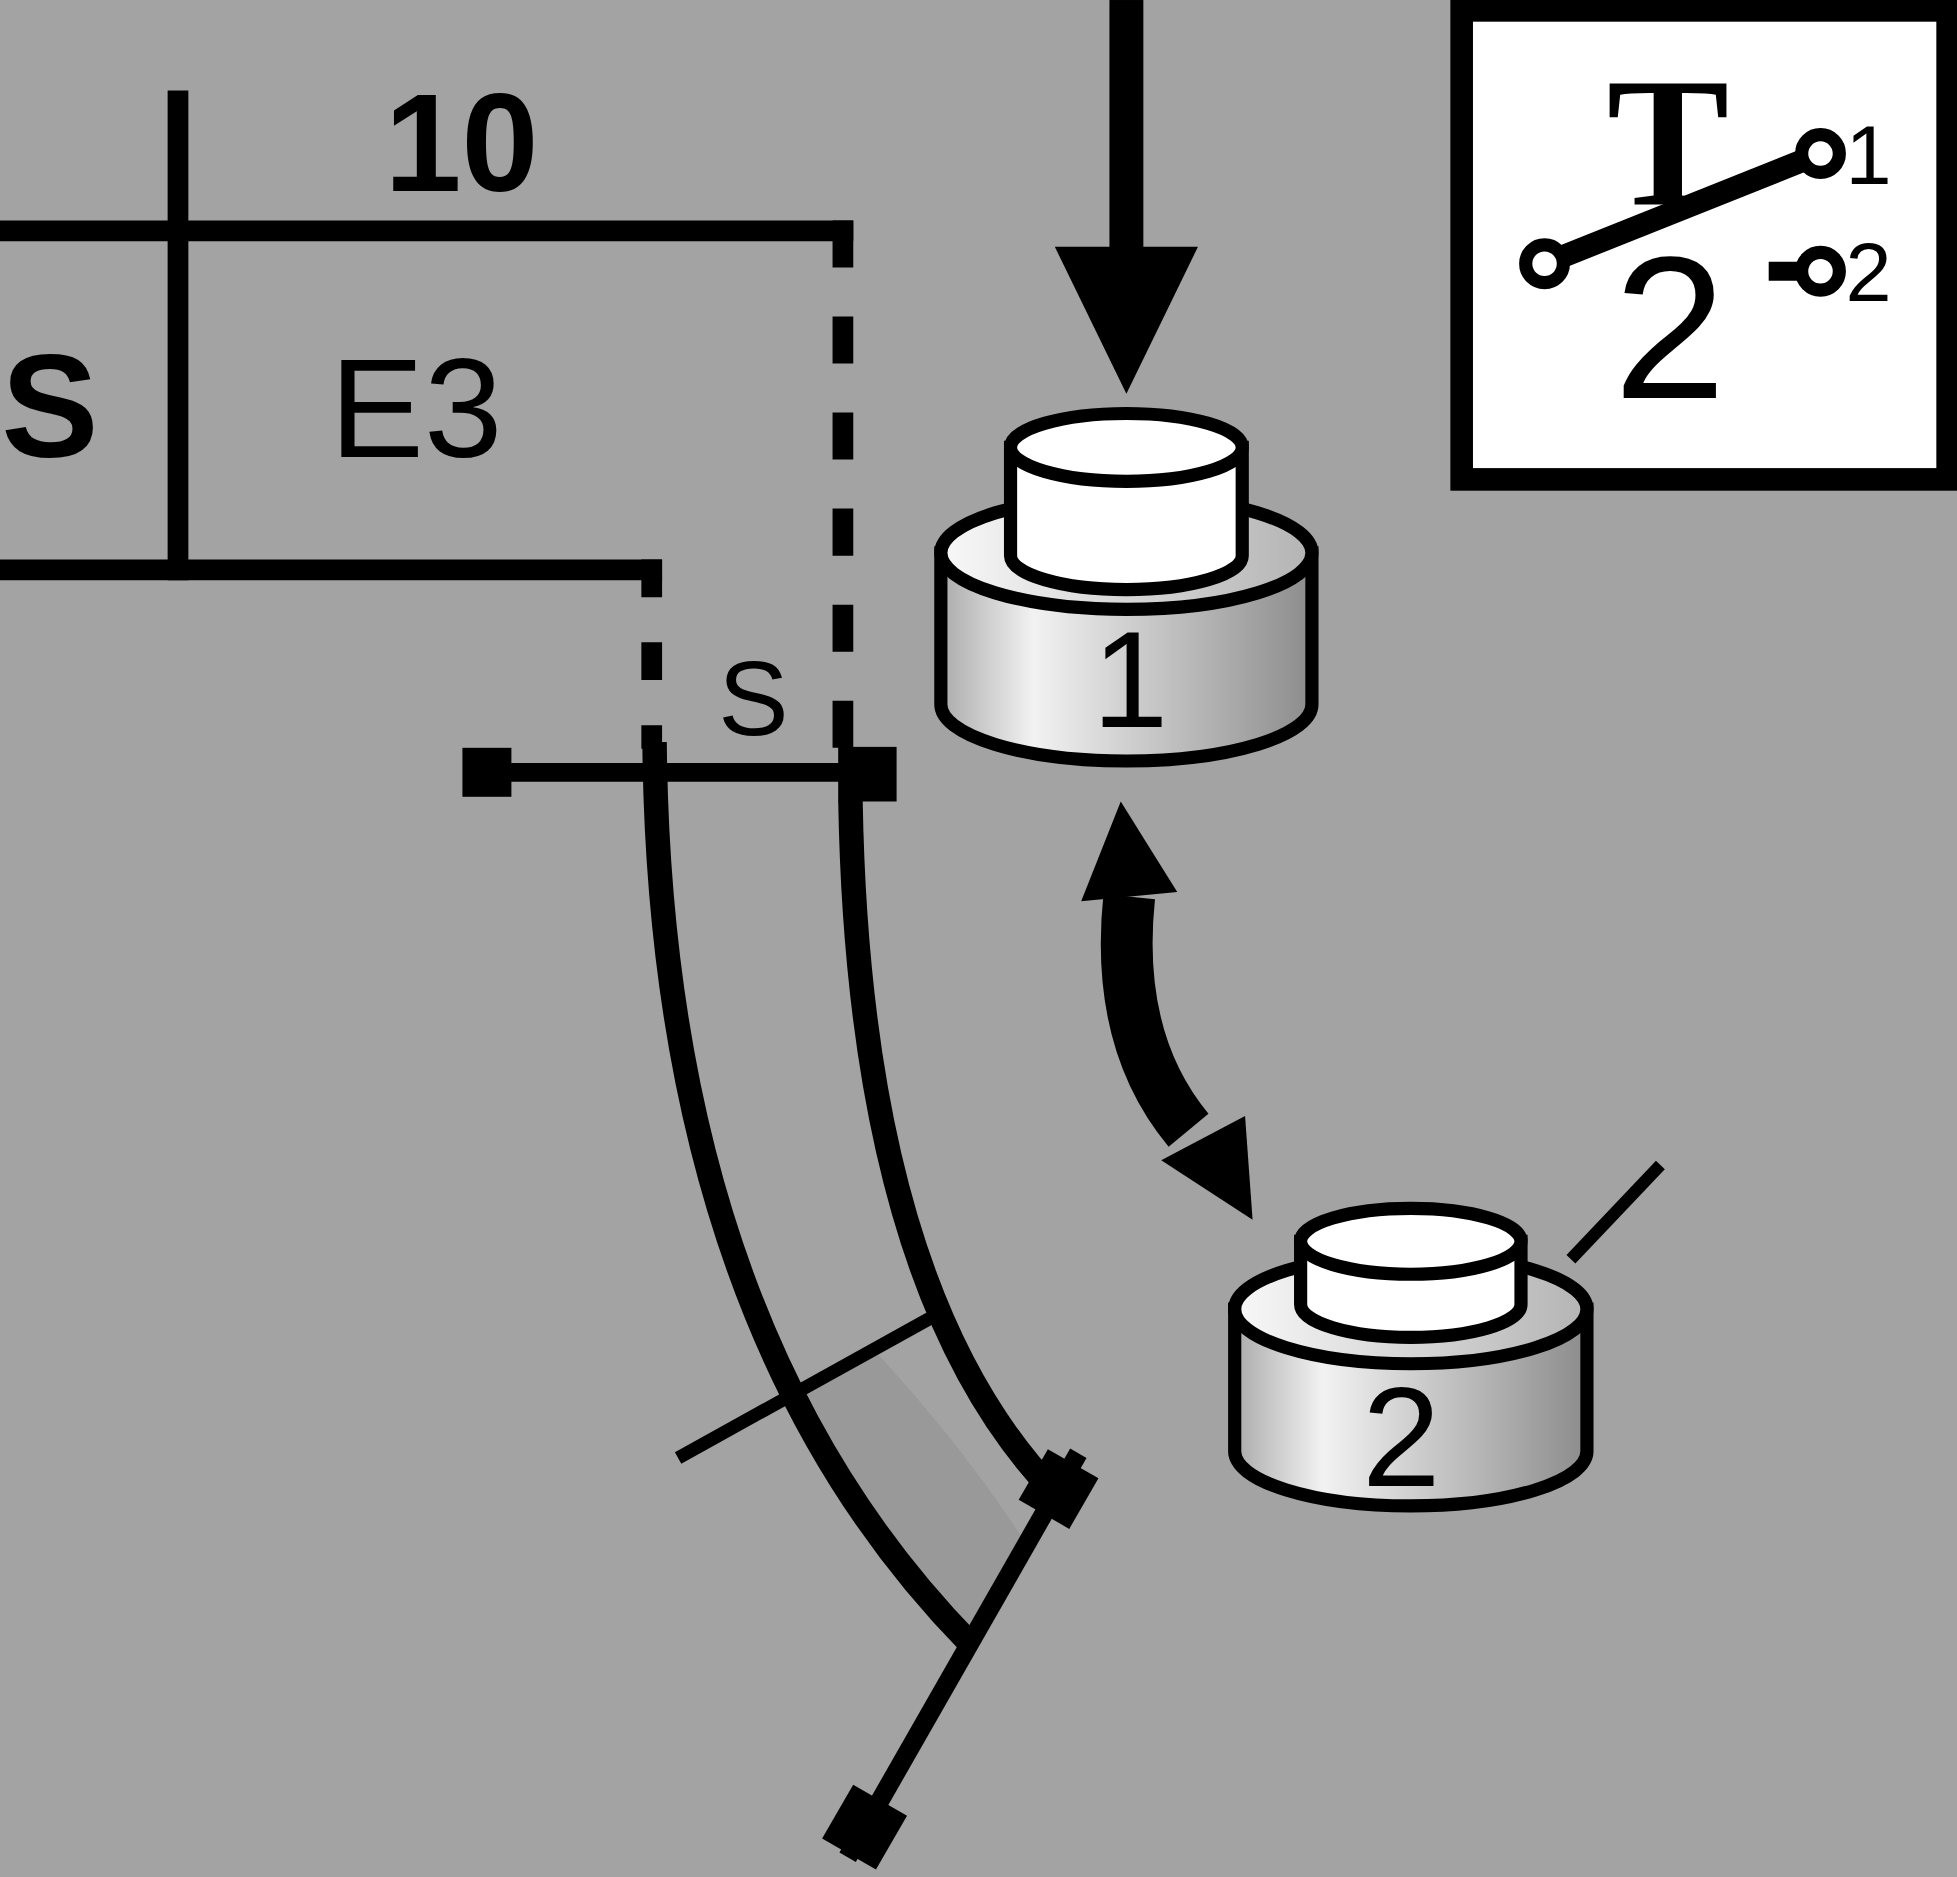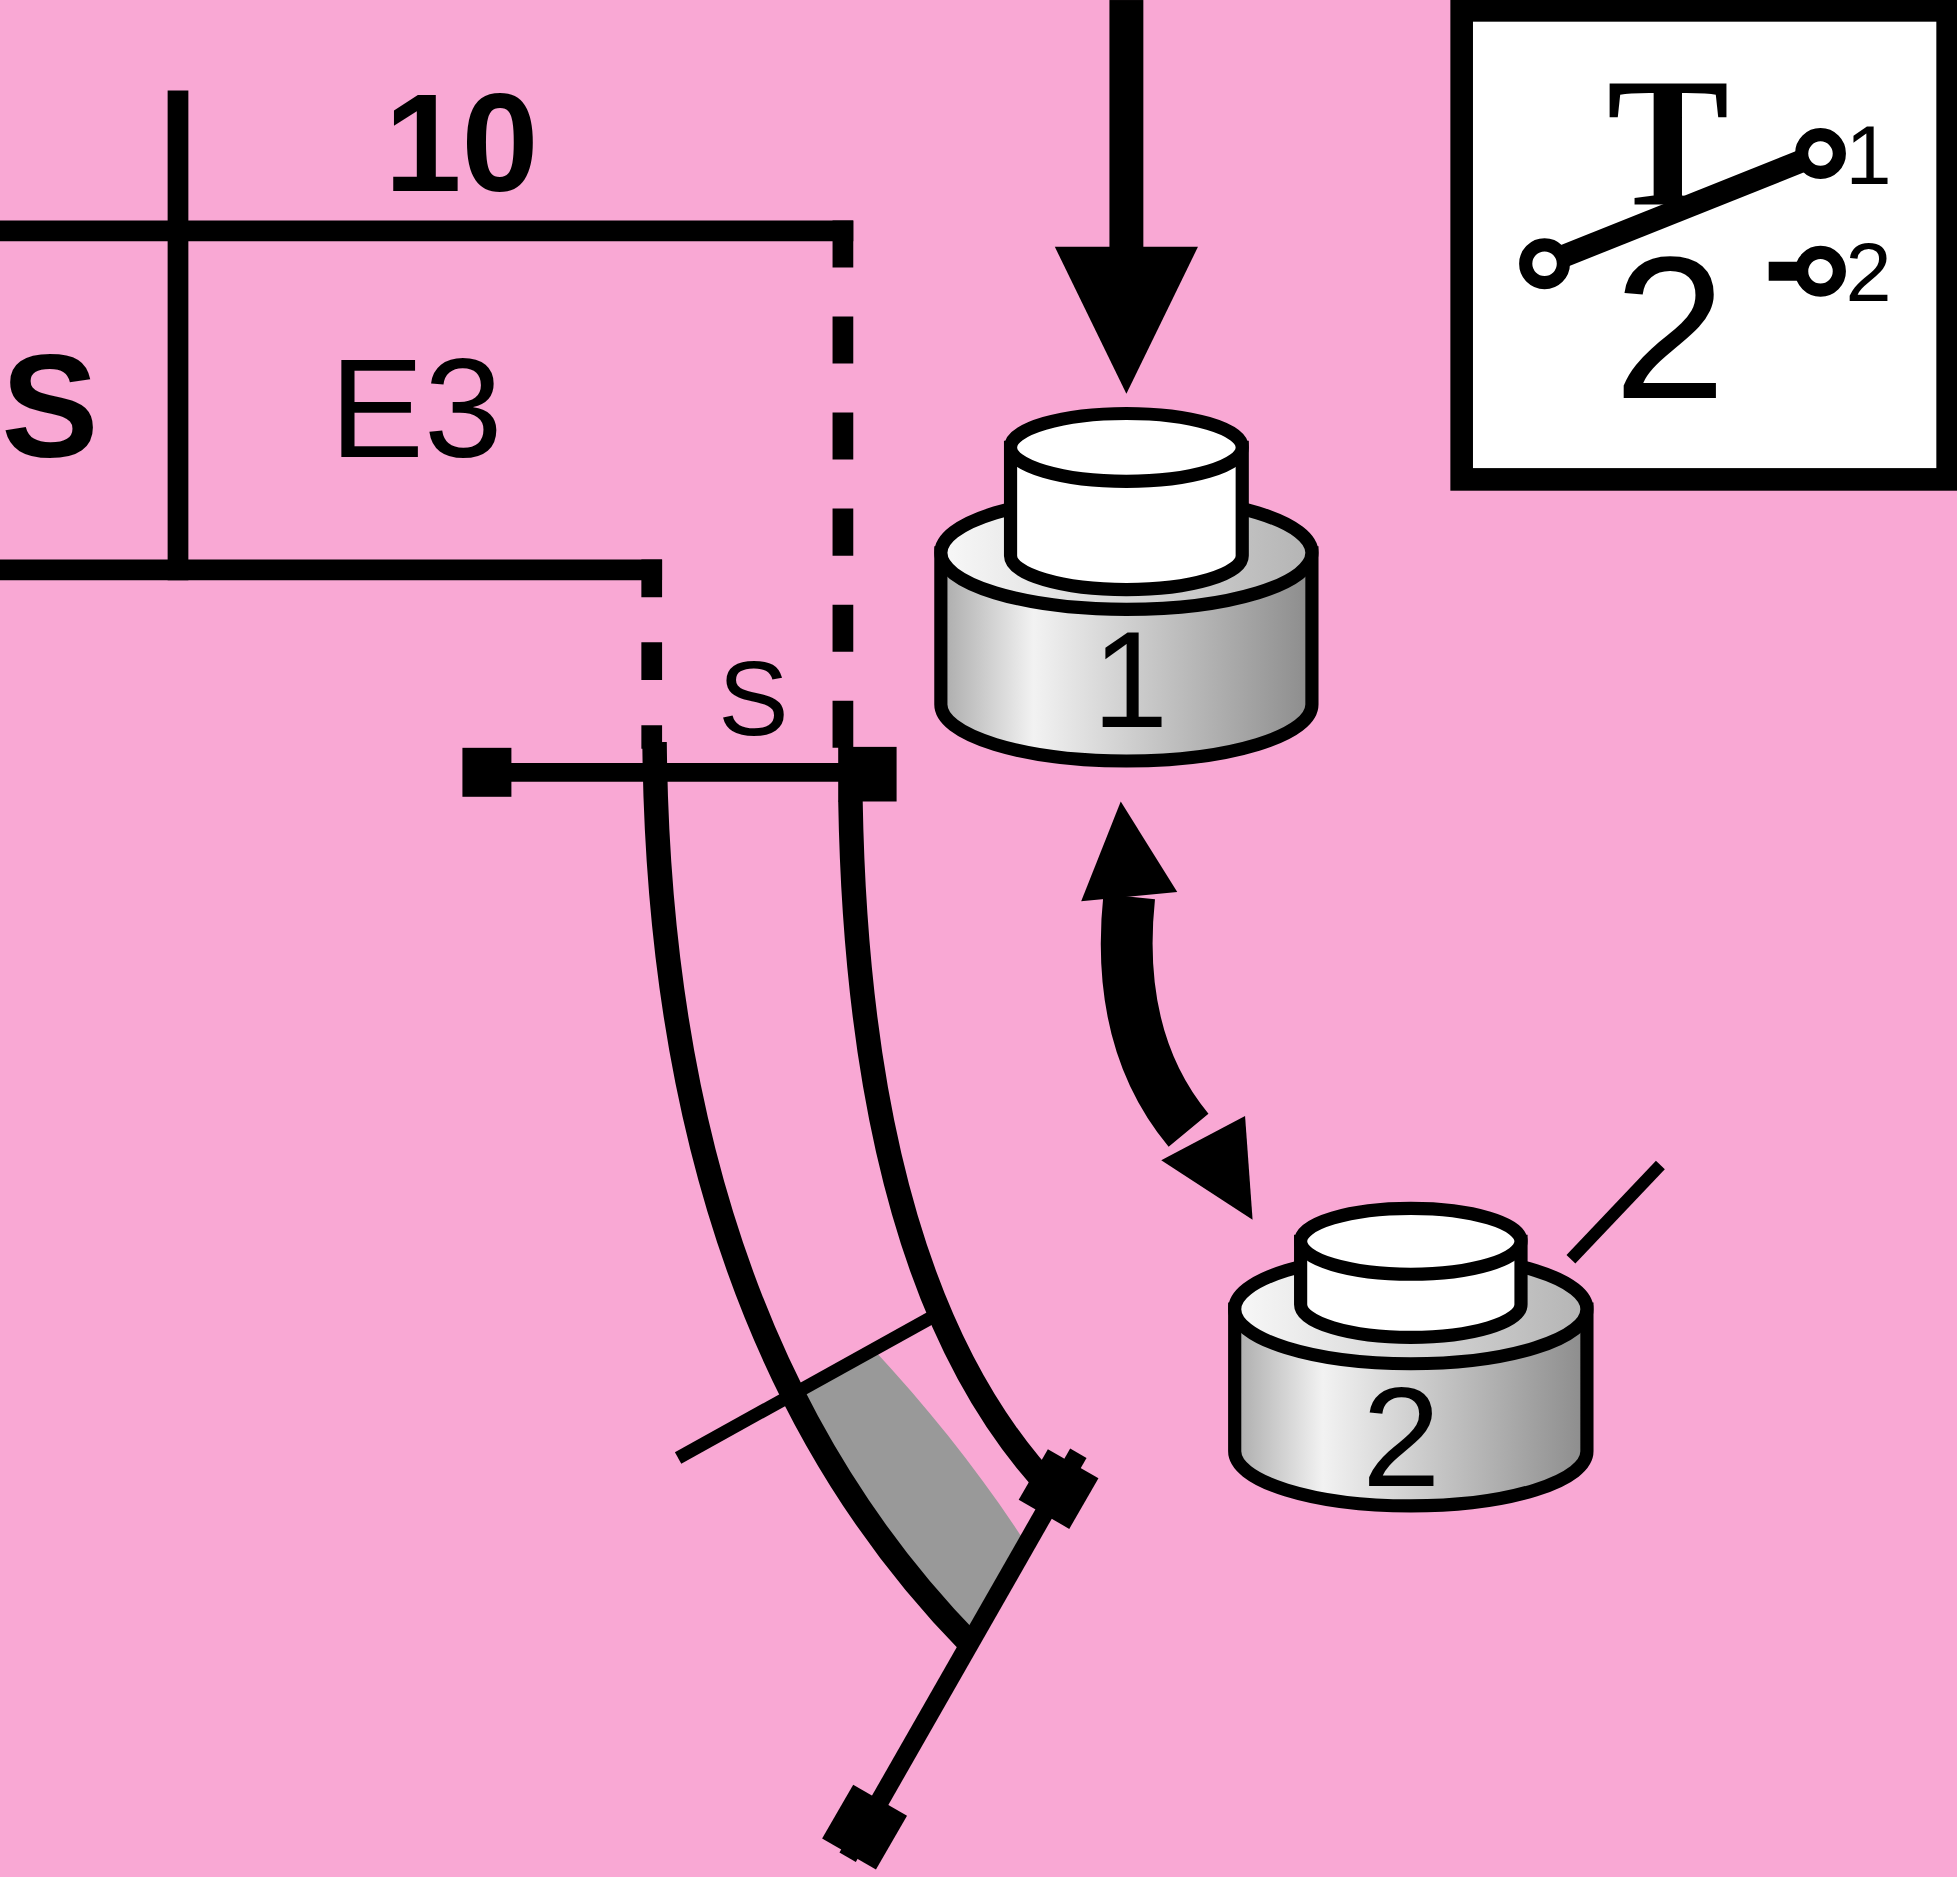--- a/index.html
+++ b/index.html
@@ -1,16 +1,16 @@
 <!DOCTYPE html>
 <html style="font-size:15px"><head>
 <meta charset="utf-8">
 <style>
   html,body{margin:0;padding:0;background:#ffffff;}
-  .stage{width:1958px;height:1878px;position:relative;background:#f9a8d4;overflow:hidden;}
+  .stage{width:1958px;height:1878px;position:relative;background:#a3a3a3;overflow:hidden;}
   svg{display:block;}
   .ink-stroke{stroke:#000000;fill:none;}
   .ink-fill{fill:#000000;stroke:none;}
   .white-fill{fill:#ffffff;}
   .sans{font-family:"Liberation Sans","DejaVu Sans",sans-serif;fill:#000000;}
   .serif{font-family:"Liberation Serif","DejaVu Serif",serif;fill:#000000;}
   .bold{font-weight:bold;}
   text{user-select:none;}
 </style>
 </head>

